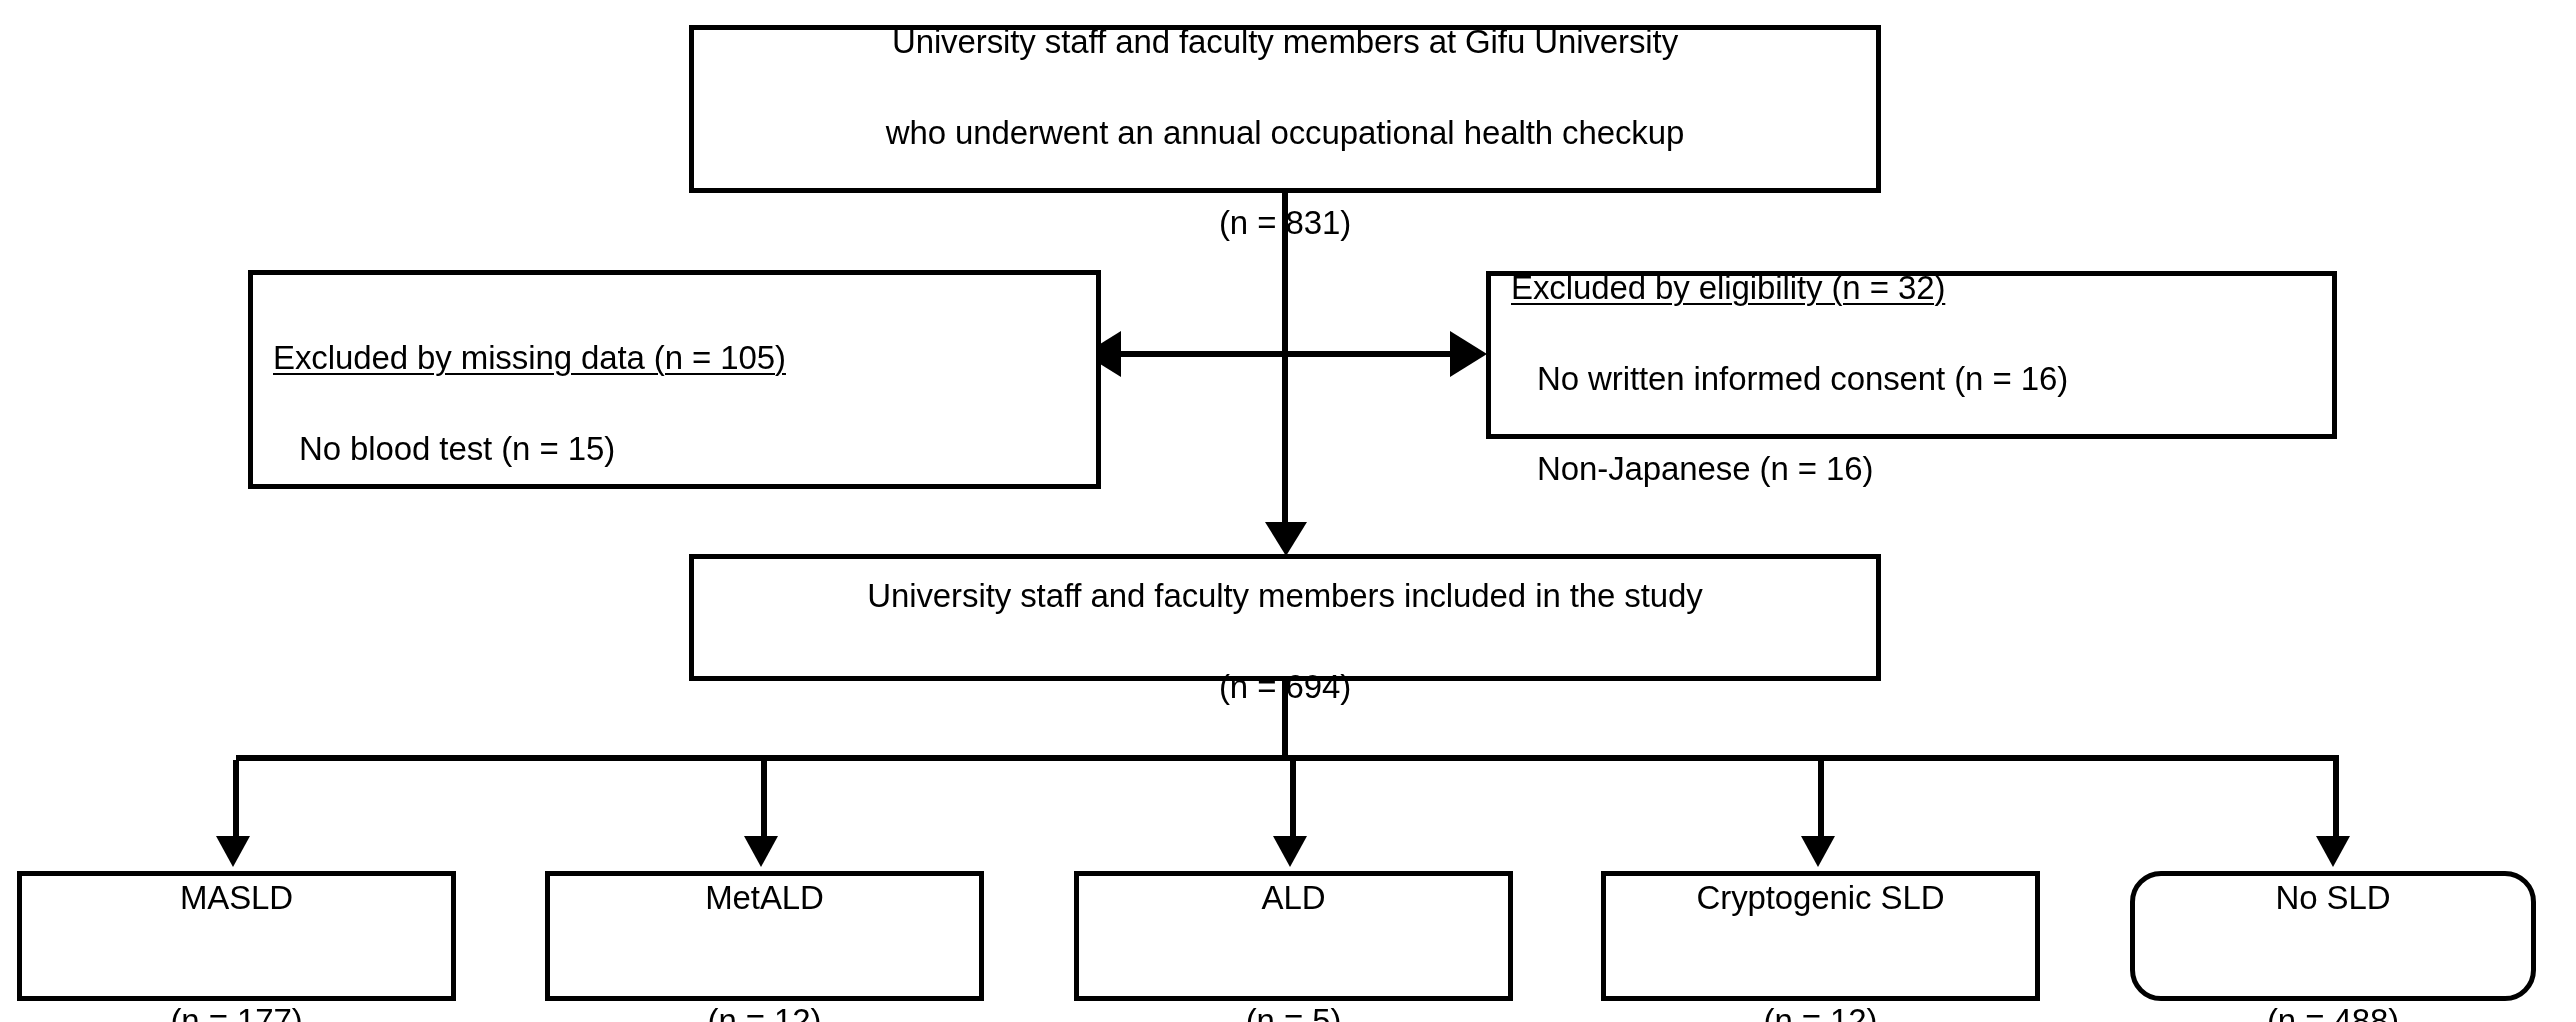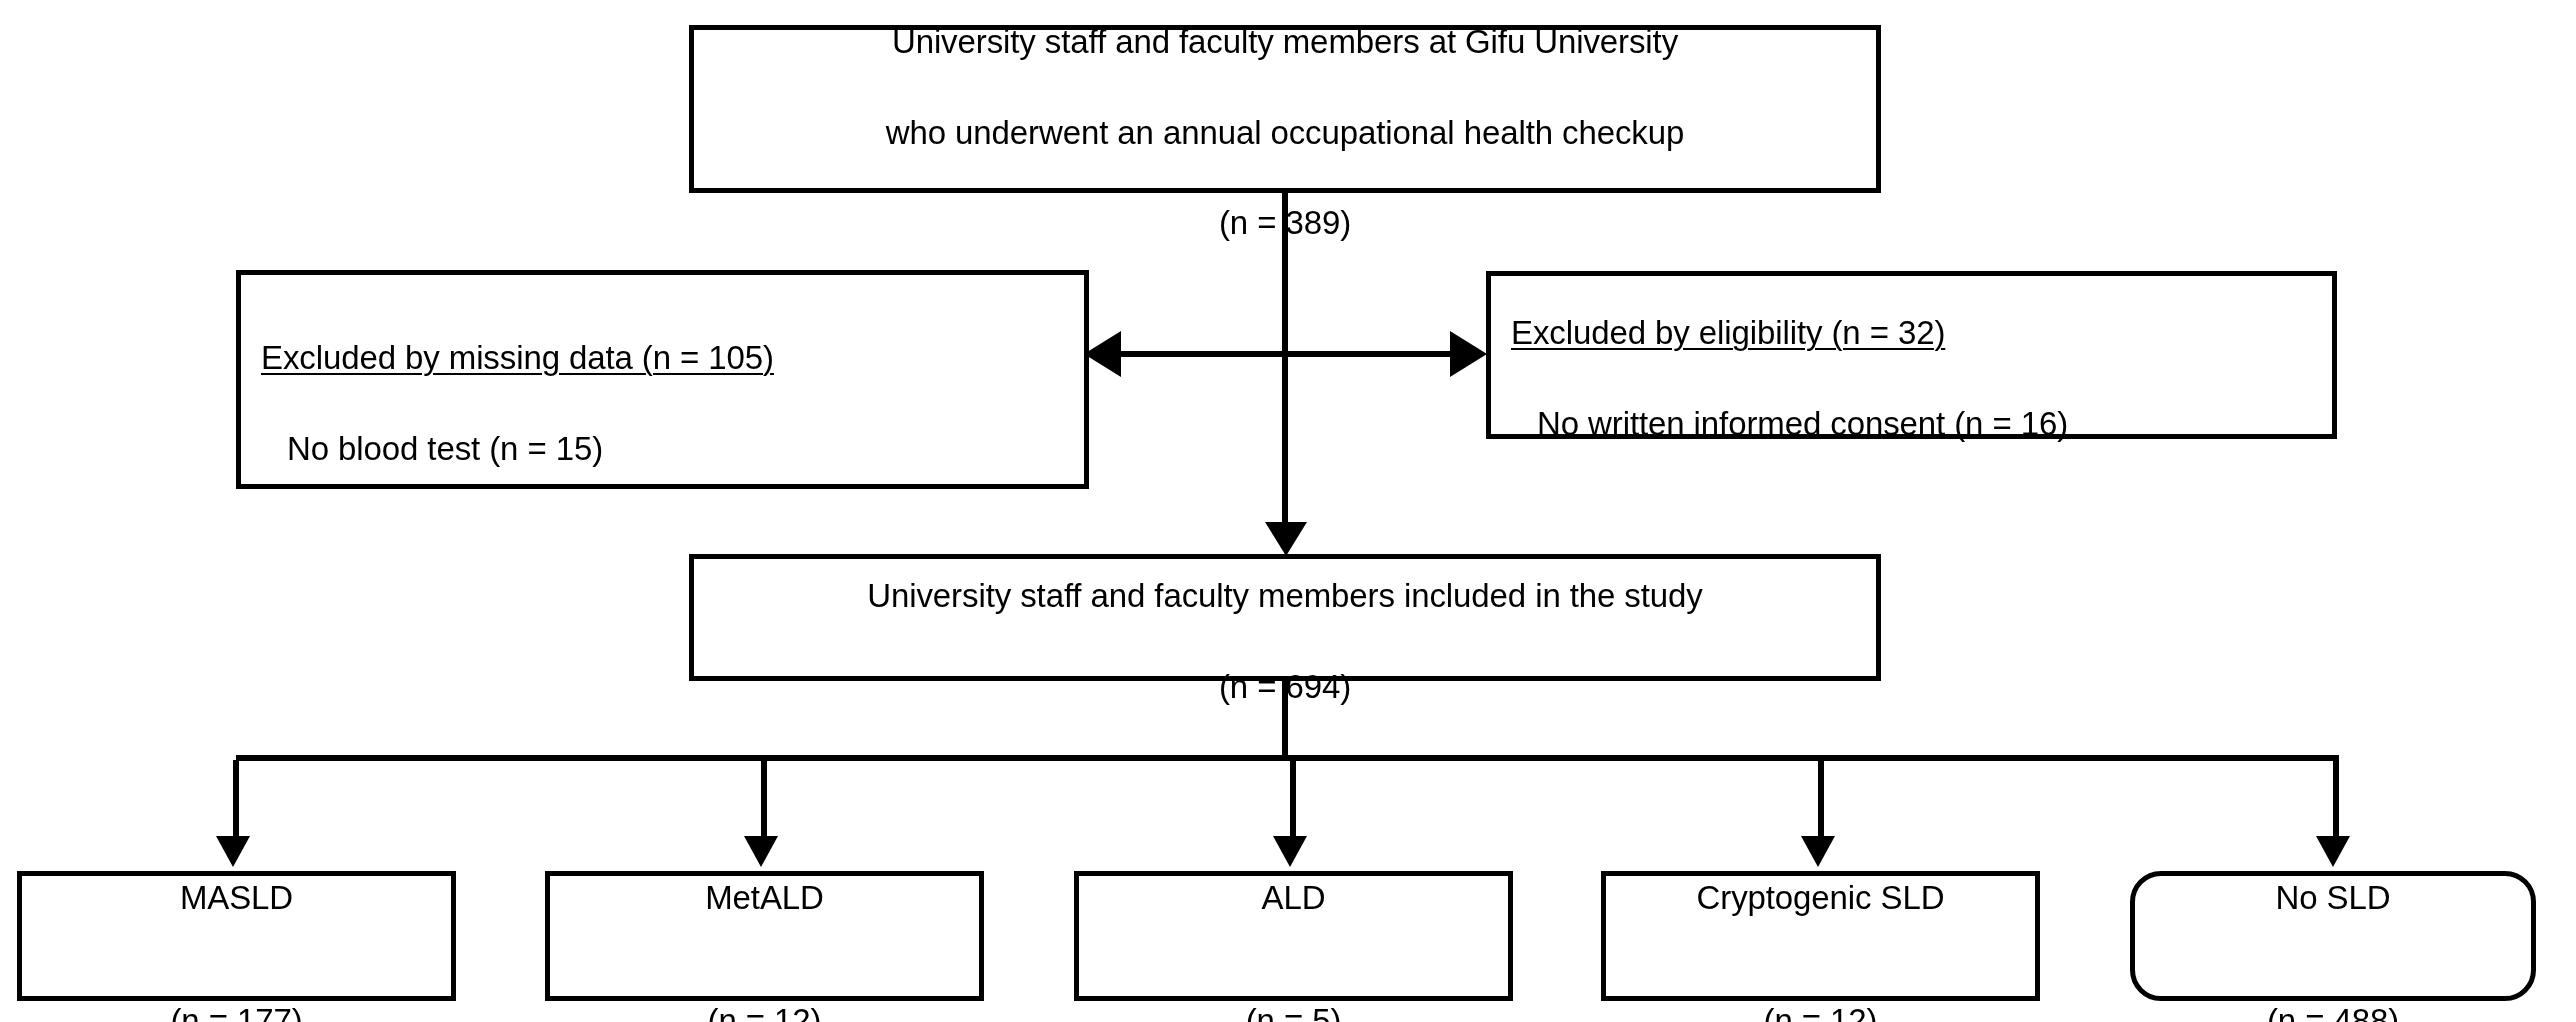--- a/index.html
+++ b/index.html
@@ -83,21 +83,21 @@
     position: absolute;
     width: 0; height: 0;
     border-top: 23px solid transparent;
     border-bottom: 23px solid transparent;
     border-left: 37px solid #000000;
     z-index: 2;
   }
 
   
   #box-top        { left: 689px;  top: 25px;   width: 1192px; height: 168px; padding: 0 15.3px; }
-  #box-excl-left  { left: 236px;  top: 270px;  width: 853px; height: 219px; padding: 0 20px; }
+  #box-excl-left  { left: 248px;  top: 270px;  width: 853px; height: 219px; padding: 0 20px; }
   #box-excl-right { left: 1486px; top: 271px;  width: 851px; height: 168px; padding: 0 20px; text-align: right; }
   #box-included   { left: 689px;  top: 554px;  width: 1192px; height: 127px; padding: 0 28px; }
 
   .leaf { height: 130px; top: 871px; padding: 0 7.7px; gap: 32px; }
   #box-masld      { left: 17px;   width: 439px; }
   #box-metald     { left: 545px;  width: 439px; }
   #box-ald        { left: 1074px; width: 439px; }
   #box-crypto     { left: 1601px; width: 439px; }
   #box-nosld      { left: 2130px; width: 406px; border-radius: 31px; }
 
@@ -127,34 +127,35 @@
   #da-5 { left: 2316px; }
 </style>
 </head>
 <body>
 
 <div id="canvas">
 
   <div class="node center" id="box-top">
     <div class="line">University staff and faculty members at Gifu University</div>
     <div class="line">who underwent an annual occupational health checkup</div>
-    <div class="line">(n = 389)</div>
+    <div class="line">(n = 831)</div>
   </div>
 
   <div class="vline" id="stem-top"></div>
   <div class="arrow-down" id="stem-arrow"></div>
 
   <div class="node left" id="box-excl-left">
     <div class="line hdr">Excluded by missing data (n = 105)</div>
     <div class="line indent">No blood test (n = 15)</div>
   </div>
 
   <div class="node left" id="box-excl-right">
     <div class="line hdr">Excluded by eligibility (n = 32)</div>
     <div class="line indent">No written informed consent (n = 16)</div>
+    <div class="line indent">Non-Japanese (n = 16)</div>
   </div>
 
   <div class="hline" id="excl-bar"></div>
   <div class="arrow-left" id="excl-arrow-l"></div>
   <div class="arrow-right" id="excl-arrow-r"></div>
 
   <div class="node center" id="box-included">
     <div class="line">University staff and faculty members included in the study</div>
     <div class="line">(n = 694)</div>
   </div>

